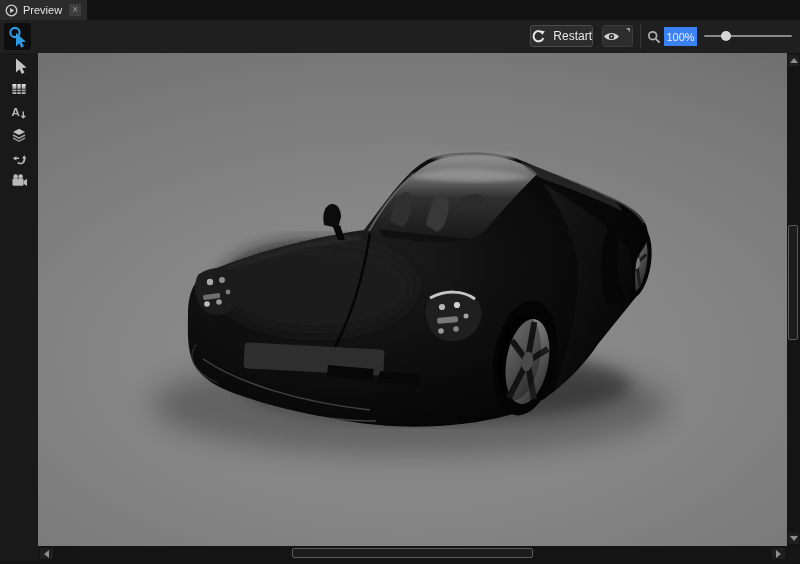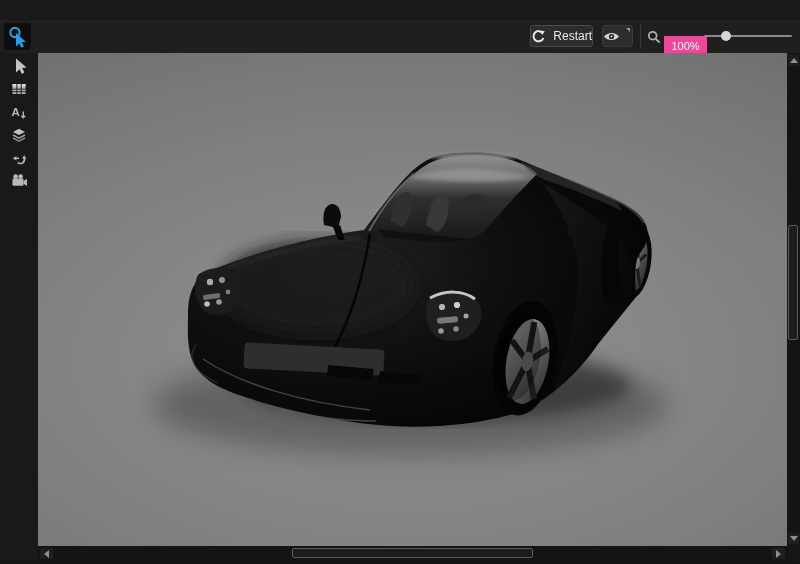--- a/index.html
+++ b/index.html
@@ -20,21 +20,21 @@
                    background:#0e0e0e; border-radius:3px; display:flex; align-items:center; justify-content:center; }
   .btn { position:absolute; top:5px; height:22px; background:#2d2d2d; border:1px solid #4a4a4a;
          border-radius:3px; display:flex; align-items:center; justify-content:space-between;
          color:#e8e8e8; font-size:12px; gap:5px; }
   .btn-restart { left:530px; width:63px; }
   .btn-eye { left:602px; width:31px; border-color:#3c3c3c; }
   .flyout-corner { position:absolute; top:2px; right:2px; width:0; height:0;
                    border-top:4px solid #9a9a9a; border-left:4px solid transparent; }
   .vsep { position:absolute; left:640px; top:4px; width:1px; height:25px; background:#373737; }
   .mag { position:absolute; left:647px; top:10px; }
-  .zoombox { position:absolute; left:664px; top:16px; width:43px; height:19px; background:#ec4899;
+  .zoombox { position:absolute; left:664px; top:7px; width:33px; height:19px; background:#3b82f6;
              color:#f0f0f0; font-size:11px; display:flex; align-items:center; justify-content:center; }
   .slider { position:absolute; left:704px; top:8px; width:88px; height:16px; }
   .slider .track { position:absolute; left:0; right:0; top:7px; height:2px; background:#8a8a8a; border-radius:1px; }
   .slider .thumb { position:absolute; top:3px; width:10px; height:10px; border-radius:50%;
                    background:#d6d6d6; margin-left:-5px; }
 
   
   .rail { position:absolute; left:0; top:53px; width:38px; height:511px; background:#191919;
           display:flex; flex-direction:column; align-items:center; padding-top:4px; gap:5px; }
   .rail-btn { width:18px; height:18px; display:flex; align-items:center; justify-content:center; }
@@ -61,20 +61,30 @@
   .vthumb { position:absolute; left:1px; top:172px; width:10px; height:115px;
             border:1px solid #5c5c5c; border-radius:2px; background:#1c1c1c; }
   .hthumb { position:absolute; left:254px; top:2px; width:241px; height:10px;
             border:1px solid #5c5c5c; border-radius:2px; background:#1c1c1c; }
 </style>
 </head>
 <body>
 
 <div class="app">
 
+  <div class="tabbar">
+    <div class="tab">
+      <svg width="13" height="13" viewBox="0 0 13 13">
+        <circle cx="6.5" cy="6.5" r="5.3" fill="none" stroke="#cfcfcf" stroke-width="1.3"></circle>
+        <polygon points="5.1,4.1 9.2,6.5 5.1,8.9" fill="#cfcfcf"></polygon>
+      </svg>
+      <span>Preview</span>
+      <span class="close">×</span>
+    </div>
+  </div>
 
   <div class="toolbar">
     <div class="tool-selected">
       <svg width="22" height="22" viewBox="0 0 22 22">
         <circle cx="8" cy="6.5" r="4.6" fill="none" stroke="#2f9be0" stroke-width="2.1"></circle>
         <polygon points="9,7 9,20.5 12.3,17.5 14.4,21.7 16.9,20.3 14.7,16.2 18.9,15.7" fill="#2f9be0"></polygon>
       </svg>
     </div>
 
     <div class="btn btn-restart">

